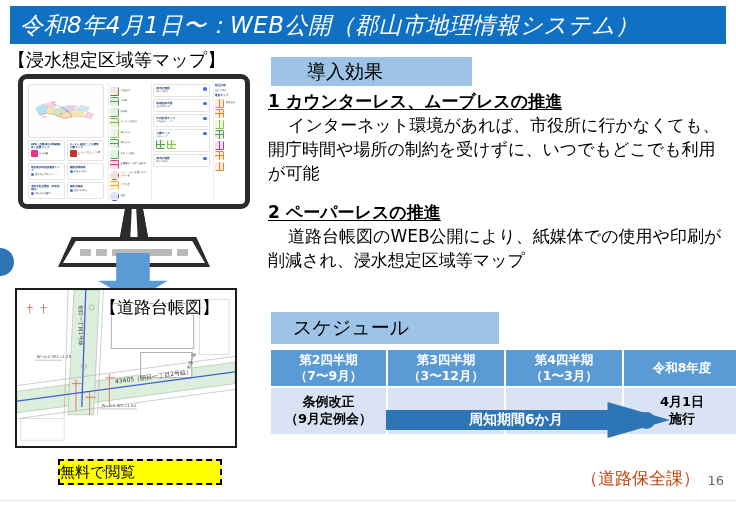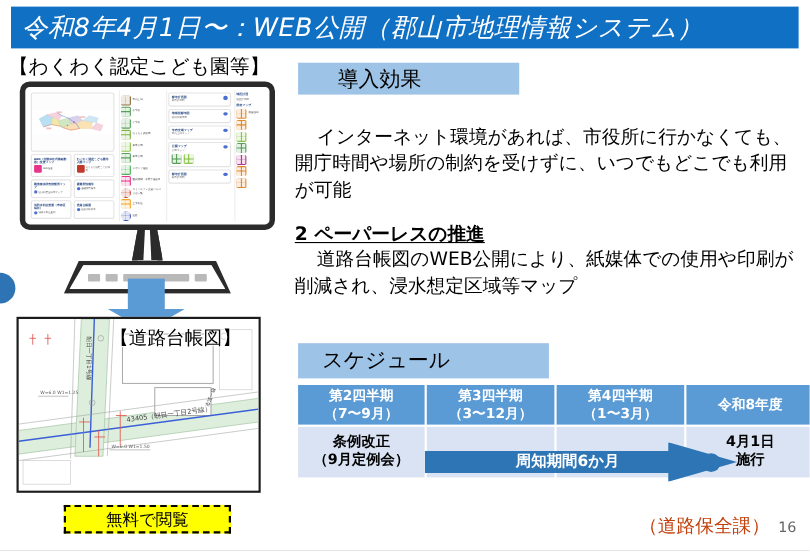--- a/index.html
+++ b/index.html
@@ -271,28 +271,28 @@
     font-size: 17px;
     font-weight: 400;
     color: #000;
     white-space: nowrap;
     text-shadow: 1px 0 1px #fff, -1px 0 1px #fff, 0 1px 1px #fff, 0 -1px 1px #fff;
   }
   .free-badge {
     position: absolute;
     left: 58px;
     top: 459px;
-    width: 152px;
+    width: 164px;
     height: 26px;
     background: #ffff00;
     border: 2px dashed #000000;
     box-sizing: border-box;
     display: flex;
     align-items: center;
-    justify-content: center;
+    justify-content: flex-start;
   }
   .free-badge span {
     font-size: 15px;
     color: #000;
     font-weight: 400;
   }
 
   
   .banner {
     position: absolute;
@@ -431,21 +431,21 @@
 </style>
 </head>
 <body>
 
 <div class="slide">
 
   <div class="title-bar">
     <span class="title-text">令和8年4月1日〜：WEB公開（郡山市地理情報システム）</span>
   </div>
 
-  <div class="gis-caption">【わくわく認定こども園等】</div>
+  <div class="gis-caption">【浸水想定区域等マップ】</div>
 
   <div class="left-circle"></div>
 
   <div class="monitor">
     <div class="monitor-screen">
 
       <div class="mon-col-left">
         <div class="map-thumb">
           <svg viewBox="0 0 200 60" preserveAspectRatio="xMidYMid meet" aria-hidden="true">
             <rect x="0" y="0" width="200" height="60" fill="#ffffff"></rect>
@@ -791,20 +791,21 @@
   <div class="ledger-caption">【道路台帳図】</div>
 
   <div class="free-badge">
     <span>無料で閲覧</span>
   </div>
 
   <div class="banner" id="banner-effects">
     <span>導入効果</span>
   </div>
 
+  <div class="eff-heading" id="eff-h1">1 カウンターレス、ムーブレスの推進</div>
   <div class="eff-body" id="eff-b1">インターネット環境があれば、市役所に行かなくても、開庁時間や場所の制約を受けずに、いつでもどこでも利用が可能</div>
 
   <div class="eff-heading" id="eff-h2">2 ペーパーレスの推進</div>
   <div class="eff-body" id="eff-b2">道路台帳図のWEB公開により、紙媒体での使用や印刷が削減され、浸水想定区域等マップ</div>
 
   <div class="banner" id="banner-schedule">
     <span>スケジュール</span>
   </div>
 
   <table class="sched-table">

